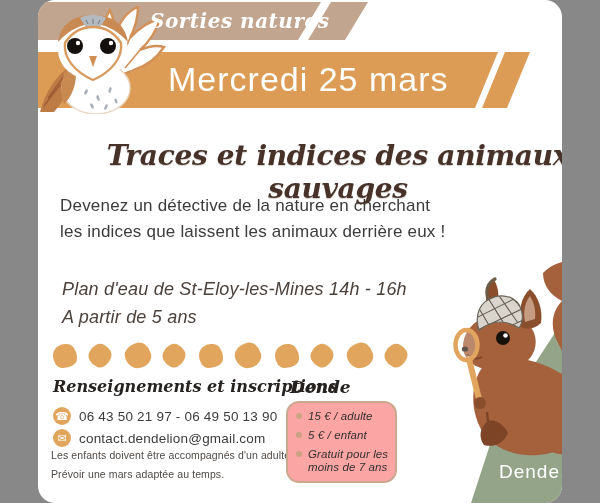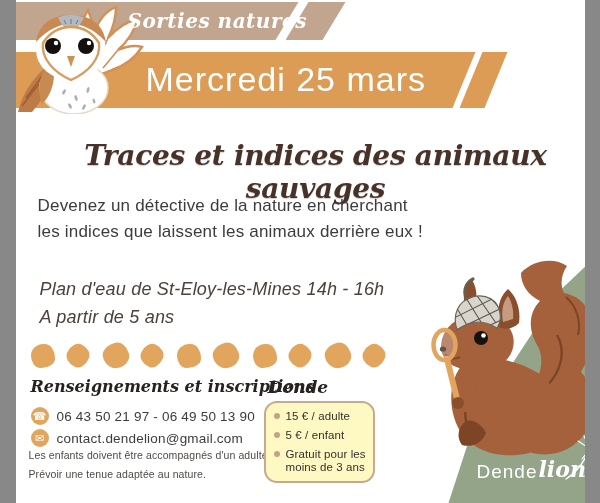--- a/index.html
+++ b/index.html
@@ -1,19 +1,20 @@
 <!DOCTYPE html>
 <html><head>
 <meta charset="utf-8">
 <style>
   html,body{margin:0;padding:0;background:#888;}
   .poster{
-    position:relative;width:569px;height:503px;background:#ffffff;
+    position:relative;width:524px;height:503px;background:#ffffff;
     overflow:hidden;font-family:"Liberation Sans",sans-serif;
     margin:0 auto;
+    border-radius:17px;
   }
   .abs{position:absolute;}
   .script{font-family:"DejaVu Serif",serif;font-style:italic;font-weight:bold;}
 
   
   .banner-top-main{left:0;top:2px;width:283px;height:38px;background:#c2a58e;
     clip-path:polygon(0 0,283px 0,260px 38px,0 38px);}
   .banner-top-piece{left:270px;top:2px;width:60px;height:38px;background:#c2a58e;
     clip-path:polygon(23px 0,60px 0,37px 38px,0 38px);}
   .banner-top-label{left:112px;top:9px;color:#fff;font-size:20px;letter-spacing:.5px;z-index:6;}
@@ -45,21 +46,21 @@
   .row-email{left:15px;top:429px;}
   .icon-circle{width:18px;height:18px;border-radius:50%;background:#e1a55e;color:#fff;
     font-size:11px;line-height:18px;text-align:center;margin-right:8px;flex:0 0 auto;}
   .contact-text{font-size:13.5px;color:#3c3c3c;letter-spacing:.2px;}
   .note{left:13px;font-size:10.5px;color:#4f4a46;letter-spacing:.1px;}
   .note1{top:449px;} .note2{top:468px;}
 
   
   .tarifs-heading{left:252px;top:377px;font-size:17px;color:#26221f;}
   .tarifs-box{left:248px;top:401px;width:111px;height:82px;border:2px solid #c9a88d;
-    border-radius:13px;box-sizing:border-box;padding:7px 6px 4px 8px;background:#fef9c3;z-index:2;}
+    border-radius:13px;box-sizing:border-box;padding:7px 6px 4px 8px;background:#fca5a5;z-index:2;font-style:italic;}
   .tarif-item{display:flex;font-size:11.5px;color:#33302e;line-height:13px;margin-bottom:6px;letter-spacing:.1px;}
   .tarif-bullet{width:6px;height:6px;border-radius:50%;background:#c9a284;margin:3px 6px 0 0;flex:0 0 auto;}
 
   
   .green-shape{left:430px;top:238px;width:170px;height:265px;background:#93a489;
     clip-path:polygon(170px 0,115px 52px,30px 182px,3px 265px,170px 265px);z-index:1;}
   .siren{left:580px;top:267px;height:115px;writing-mode:vertical-rl;font-size:6.3px;
     color:#44543d;letter-spacing:.5px;z-index:2;}
   .logo{left:461px;top:457px;z-index:4;color:#fff;display:flex;align-items:flex-end;}
   .logo-regular{font-size:19px;letter-spacing:1px;font-weight:400;}
@@ -149,35 +150,35 @@
     <span class="icon-circle">☎</span>
     <span class="contact-text">06 43 50 21 97 - 06 49 50 13 90</span>
   </div>
 
   <div class="abs contact-row row-email">
     <span class="icon-circle">✉</span>
     <span class="contact-text">contact.dendelion@gmail.com</span>
   </div>
 
   <div class="abs note note1">Les enfants doivent être accompagnés d'un adulte.</div>
-  <div class="abs note note2">Prévoir une tenue adaptée au nature.</div>
+  <div class="abs note note2">Prévoir une mars adaptée au temps.</div>
 
   <div class="abs tarifs-heading script">Dende</div>
   <div class="abs tarifs-box">
     <div class="tarif-item">
       <span class="tarif-bullet"></span>
       <span>15 € / adulte</span>
     </div>
     <div class="tarif-item">
       <span class="tarif-bullet"></span>
       <span>5 € / enfant</span>
     </div>
     <div class="tarif-item">
       <span class="tarif-bullet"></span>
-      <span>Gratuit pour les moins de 3 ans</span>
+      <span>Gratuit pour les moins de 7 ans</span>
     </div>
   </div>
 
   <div class="abs green-shape"></div>
   <div class="abs siren">SIREN : 99415027400011</div>
 
   <svg class="abs squirrel" viewBox="0 0 205 215">
     <defs>
       <clipPath id="capClip">
         <path d="M41,75 C36,60 42,46 56,42 C70,38 82,45 84,58 C85,64 84,69 81,73 C67,64 53,66 41,75 Z"></path>

